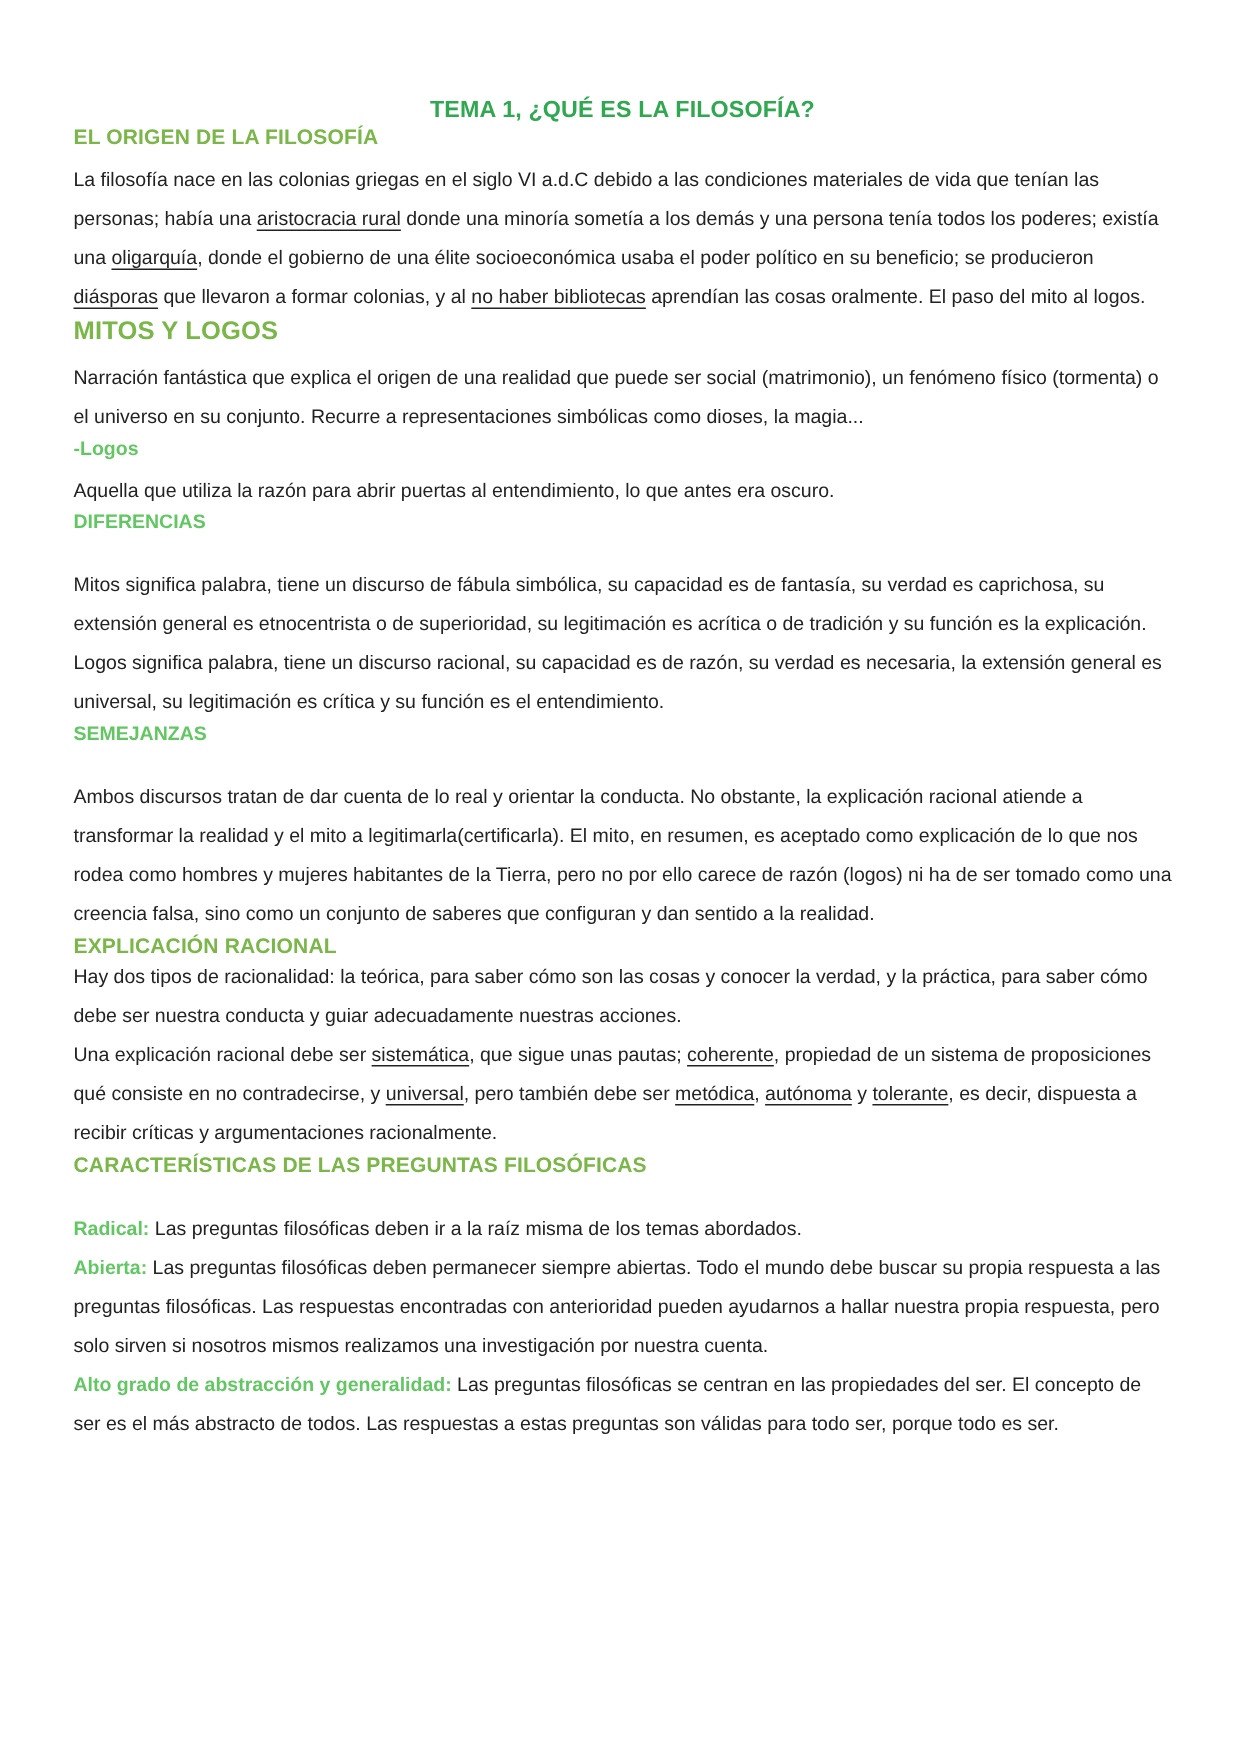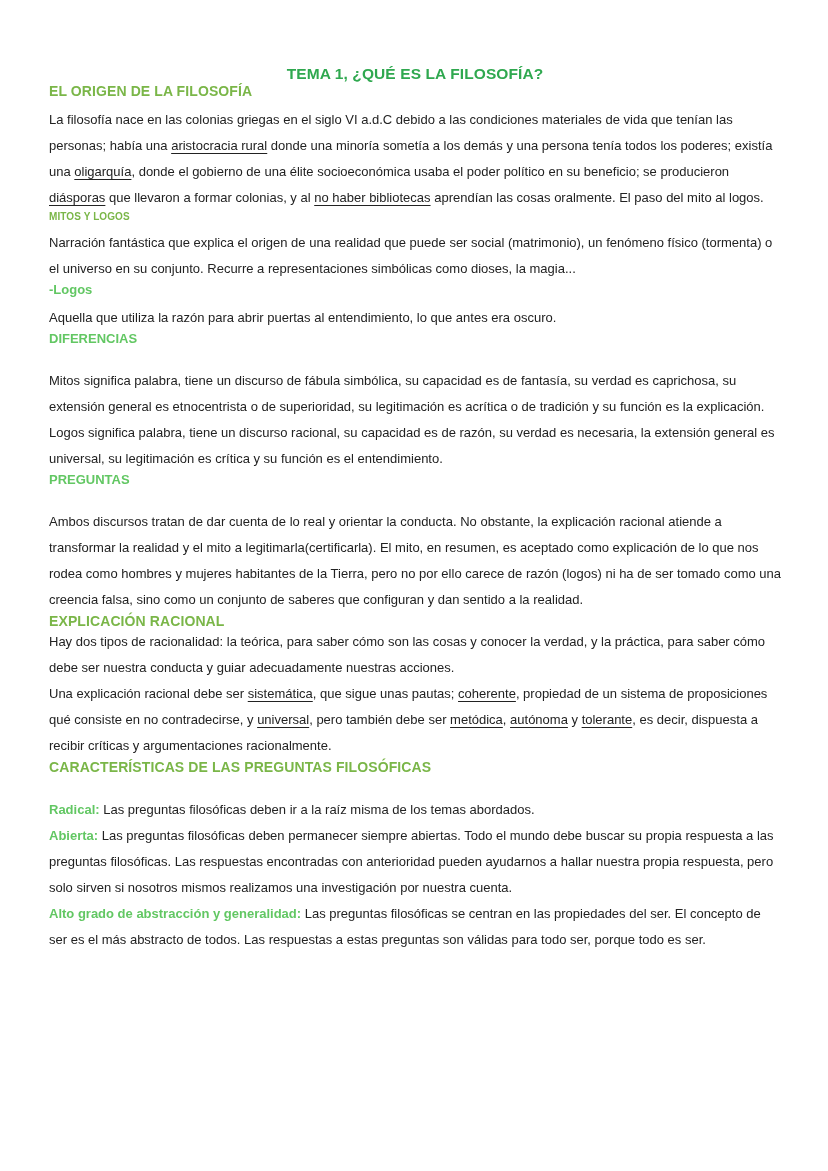--- a/index.html
+++ b/index.html
@@ -28,21 +28,21 @@
     text-align:center;
     margin:0 0 0 0;
     letter-spacing:.1px;
   }
   h2.sec-heading{
     font-size:14px;font-weight:bold;
     color:var(--heading-green);
     margin:0;letter-spacing:.1px;
   }
   h3.subsec-heading{
-    font-size:10px;font-weight:bold;
+    font-size:17px;font-weight:bold;
     color:var(--heading-green);
     margin:0;letter-spacing:.1px;
   }
   h4.minor-heading{
     font-size:13px;font-weight:bold;
     color:var(--subheading-green);
     margin:0;
   }
   p{
     font-size:13px;
@@ -78,21 +78,21 @@
     <p class="mt-sm">Aquella que utiliza la razón para abrir puertas al entendimiento, lo que antes era oscuro.</p>
   </section>
 
   <section>
     <h4 class="minor-heading mt-md">DIFERENCIAS</h4>
     <p class="mt-xs">Mitos significa palabra, tiene un discurso de fábula simbólica, su capacidad es de fantasía, su verdad es caprichosa, su extensión general  es etnocentrista o de superioridad, su legitimación es acrítica o de tradición y su función es la explicación.</p>
     <p class="mt-xl">Logos significa palabra, tiene un discurso racional, su capacidad es de razón, su verdad es necesaria, la extensión general es universal, su legitimación es crítica y su función es el entendimiento.</p>
   </section>
 
   <section>
-    <h4 class="minor-heading mt-md">PREGUNTAS</h4>
+    <h4 class="minor-heading mt-md">SEMEJANZAS</h4>
     <p class="mt-xs">Ambos discursos tratan de dar cuenta de lo real y orientar la conducta. No obstante, la explicación racional atiende a transformar la realidad y el mito a legitimarla(certificarla). El mito, en resumen, es aceptado como explicación de lo que nos rodea como hombres y mujeres habitantes de la Tierra, pero no por ello carece de razón (logos) ni ha de ser tomado como una creencia falsa, sino como un conjunto de saberes que configuran y dan sentido a la realidad.</p>
   </section>
 
   <section>
     <h2 class="sec-heading mt-lg">EXPLICACIÓN RACIONAL</h2>
     <p class="mt-xl">Hay dos tipos de racionalidad: la teórica, para saber cómo son las cosas y conocer la verdad, y la práctica, para saber cómo debe ser nuestra conducta y guiar adecuadamente nuestras acciones.</p>
     <p class="mt-xl"><span>Una explicación racional debe ser </span><span class="u">sistemática</span><span>, que sigue unas pautas; </span><span class="u">coherente</span><span>, propiedad de un sistema de proposiciones qué consiste en no contradecirse, y </span><span class="u">universal</span><span>, pero también debe ser </span><span class="u">metódica</span><span>, </span><span class="u">autónoma</span><span> y </span><span class="u">tolerante</span><span>, es decir, dispuesta a recibir críticas y argumentaciones racionalmente.</span></p>
   </section>
 
   <section>

